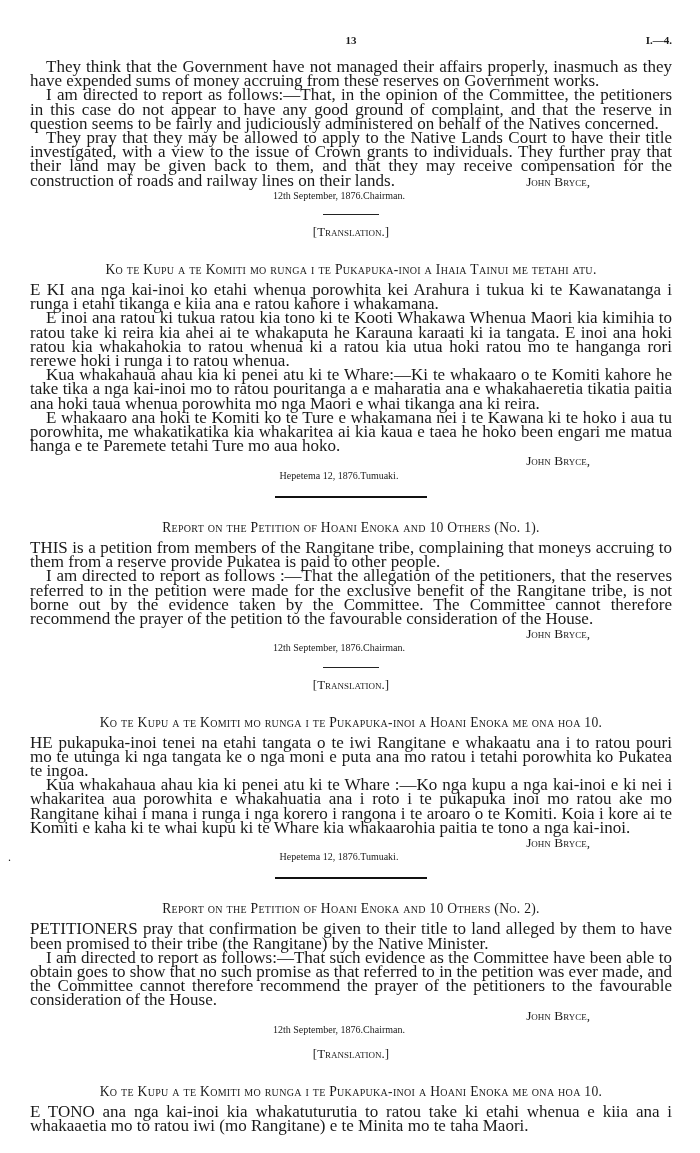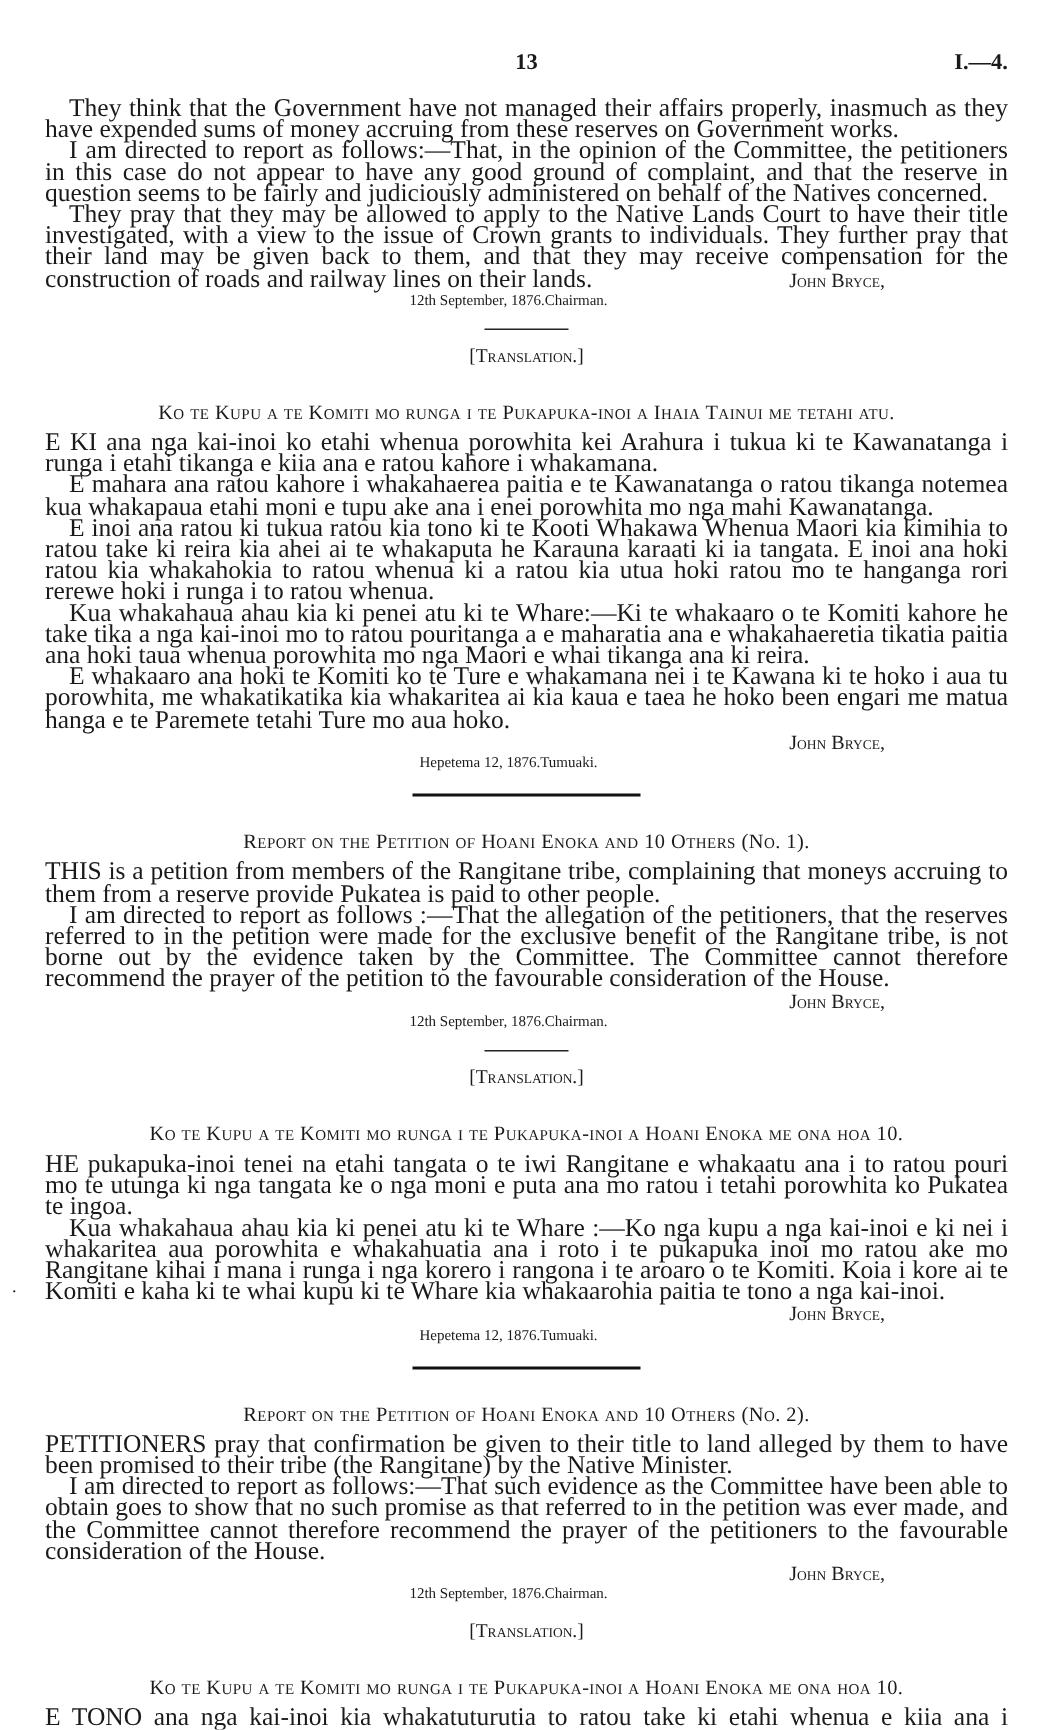--- a/index.html
+++ b/index.html
@@ -11,21 +11,21 @@
     font-family: "Liberation Serif", "DejaVu Serif", serif;
     overflow: hidden;
     position: relative;
   }
   .page { padding: 34px 28px 0 30px; }
 
   .pagehead {
     display: grid;
     grid-template-columns: 1fr auto 1fr;
     font-weight: bold;
-    font-size: 15px;
+    font-size: 11px;
     margin-bottom: 14px;
     gap: 20px;
   }
   .ph-center { text-align: center; }
   .ph-right  { text-align: right; }
 
   .text p {
     margin: 0;
     text-indent: 16px;
     font-size: 17px;
@@ -108,21 +108,20 @@
       </div>
     </div>
   </section>
 
   <hr class="rule-short">
 
   <section class="text">
     <div class="trans-label">[Translation.]</div>
     <div class="sec-heading">Ko te Kupu a te Komiti mo runga i te Pukapuka-inoi a Ihaia Tainui me tetahi atu.</div>
     <p class="flush">E KI ana nga kai-inoi ko etahi whenua porowhita kei Arahura i tukua ki te Kawanatanga i runga i etahi tikanga e kiia ana e ratou kahore i whakamana.</p>
-    <p>E mahara ana ratou kahore i whakahaerea paitia e te Kawanatanga o ratou tikanga notemea kua whakapaua etahi moni e tupu ake ana i enei porowhita mo nga mahi Kawanatanga.</p>
     <p>E inoi ana ratou ki tukua ratou kia tono ki te Kooti Whakawa Whenua Maori kia kimihia to ratou take ki reira kia ahei ai te whakaputa he Karauna karaati ki ia tangata. E inoi ana hoki ratou kia whakahokia to ratou whenua ki a ratou kia utua hoki ratou mo te hanganga rori rerewe hoki i runga i to ratou whenua.</p>
     <p>Kua whakahaua ahau kia ki penei atu ki te Whare:—Ki te whakaaro o te Komiti kahore he take tika a nga kai-inoi mo to ratou pouritanga a e maharatia ana e whakahaeretia tikatia paitia ana hoki taua whenua porowhita mo nga Maori e whai tikanga ana ki reira.</p>
     <p>E whakaaro ana hoki te Komiti ko te Ture e whakamana nei i te Kawana ki te hoko i aua tu porowhita, me whakatikatika kia whakaritea ai kia kaua e taea he hoko been engari me matua hanga e te Paremete tetahi Ture mo aua hoko.</p>
     <div class="sig">
       <div class="sig-name">John Bryce,</div>
       <div class="sig-row">
         <span class="sig-date">Hepetema 12, 1876.</span>
         <span class="sig-title">Tumuaki.</span>
       </div>
     </div>

